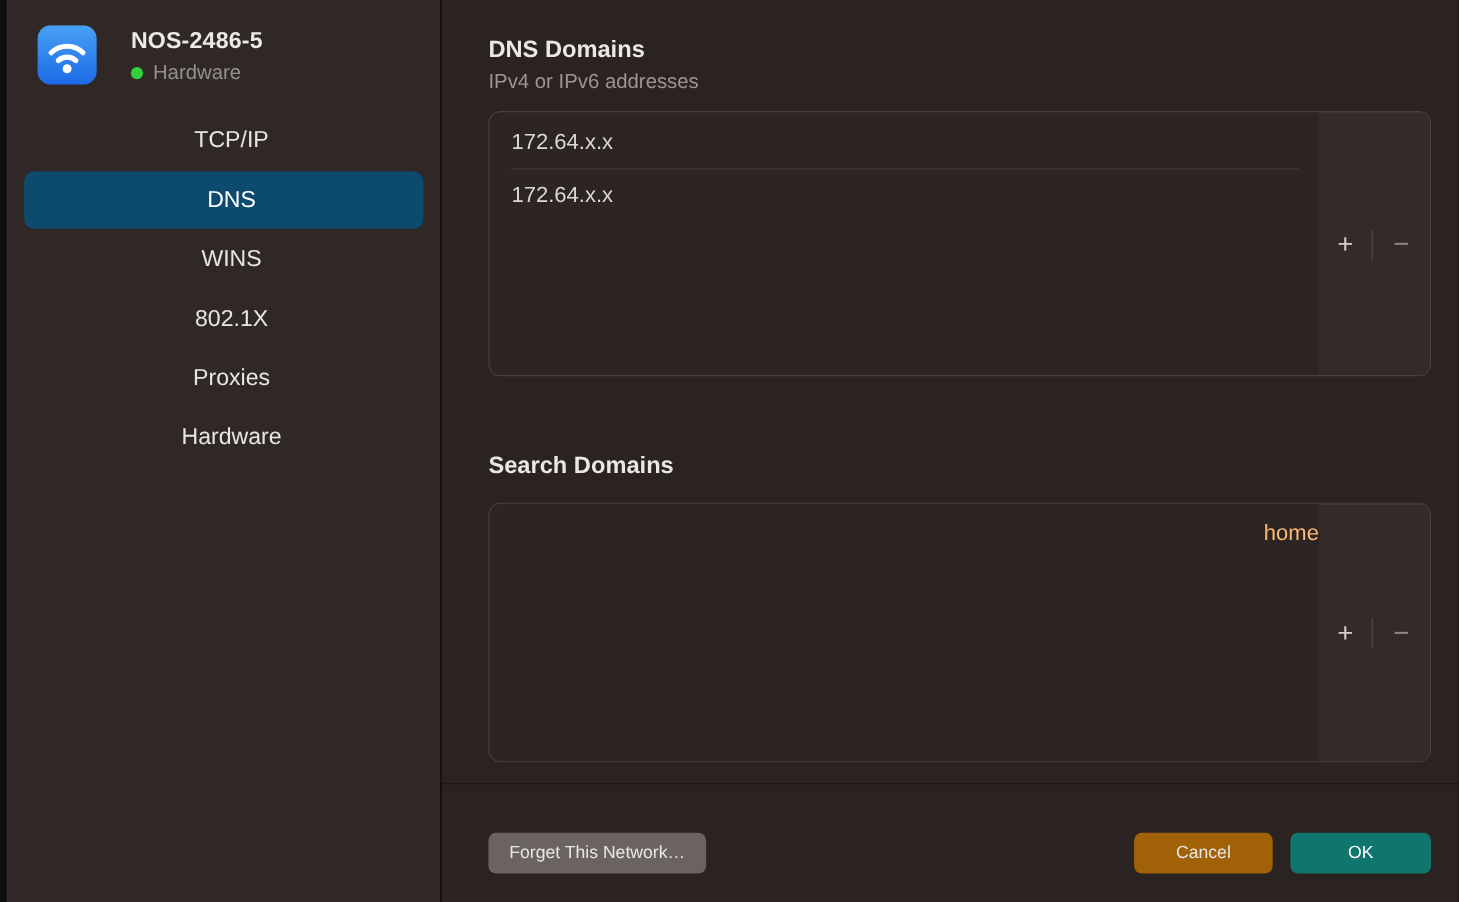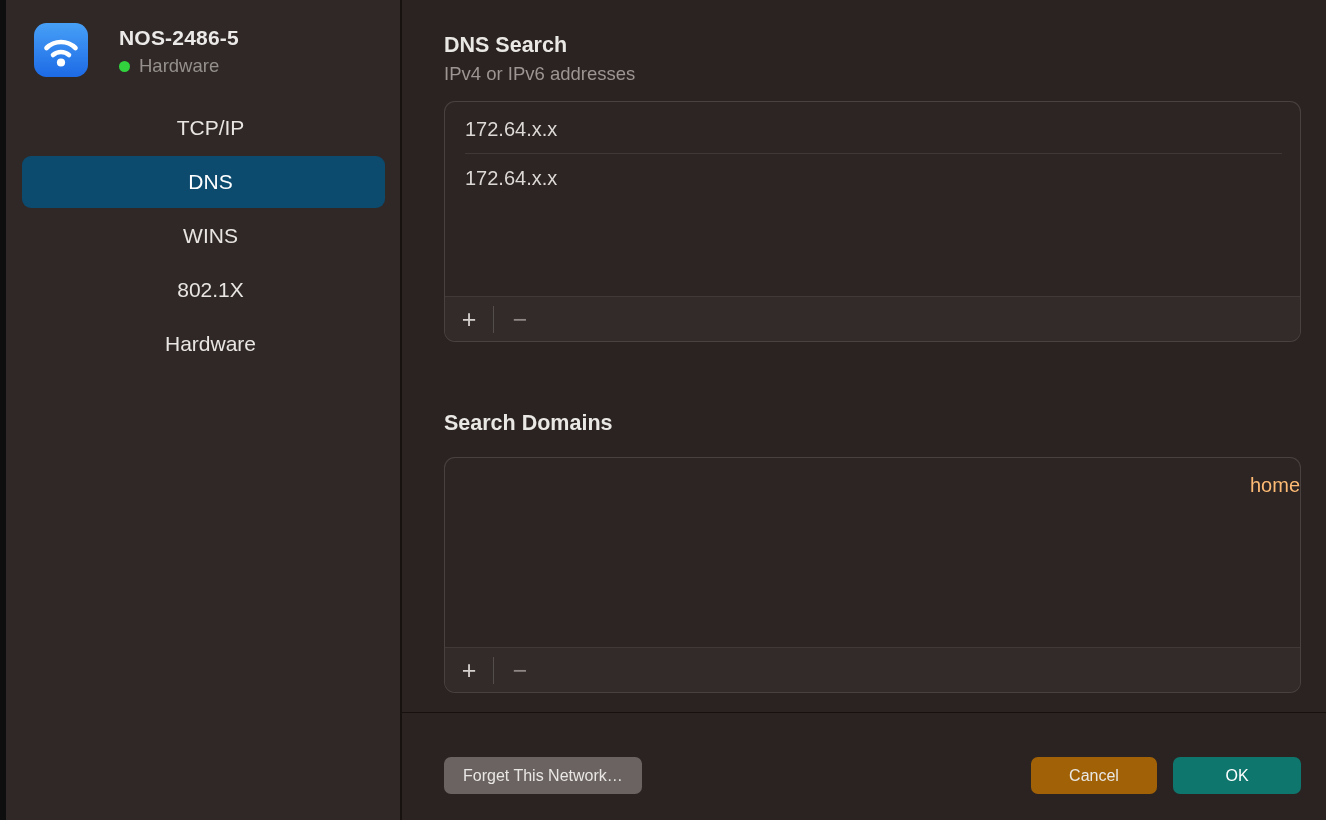--- a/index.html
+++ b/index.html
@@ -31,21 +31,21 @@
 
   
   .main { flex:1 1 auto; background:#2b2322; position:relative; padding:0 25px 0 42px; }
 
   .section-title { margin-top:32px; font-size:21.5px; font-weight:700; color:#eae8e5; line-height:26px; }
   .section-subtitle { margin-top:5px; font-size:18.5px; color:#9c9591; line-height:22px; }
   .section-title.second { margin-top:68px; }
 
   .listbox {
     margin-top:16px; border:1px solid rgba(255,255,255,0.13); border-radius:11px;
-    background:#2d2523; overflow:hidden; display:flex; flex-direction:column;
+    background:#2d2523; overflow:hidden; display:flex; 
   }
   .listbox.dns { height:241px; }
   .listbox.domains { margin-top:21px; height:236px; }
   .listbox-rows { flex:1 1 auto; padding-top:3px; }
   .list-row { height:48px; line-height:48px; padding-left:20px; font-size:20px; color:#dcd8d5; }
   .list-row.muted { color:#fdba74;text-align:right; }
   .row-divider { height:1px; background:rgba(255,255,255,0.09); margin:0 18px 0 20px; }
 
   .listbox-footer {
     flex:0 0 45px; display:flex; align-items:center;
@@ -102,26 +102,27 @@
           <span>Hardware</span>
         </div>
       </div>
     </div>
 
     <nav class="sidebar-nav">
       <div class="nav-item">TCP/IP</div>
       <div class="nav-item selected">DNS</div>
       <div class="nav-item">WINS</div>
       <div class="nav-item">802.1X</div>
+      <div class="nav-item">Proxies</div>
       <div class="nav-item">Hardware</div>
     </nav>
   </aside>
 
   <main class="main">
-    <h2 class="section-title">DNS Search</h2>
+    <h2 class="section-title">DNS Domains</h2>
     <div class="section-subtitle">IPv4 or IPv6 addresses</div>
 
     <div class="listbox dns">
       <div class="listbox-rows">
         <div class="list-row">172.64.x.x</div>
         <div class="row-divider"></div>
         <div class="list-row">172.64.x.x</div>
       </div>
       <div class="listbox-footer">
         <button class="pm-btn">+</button>

